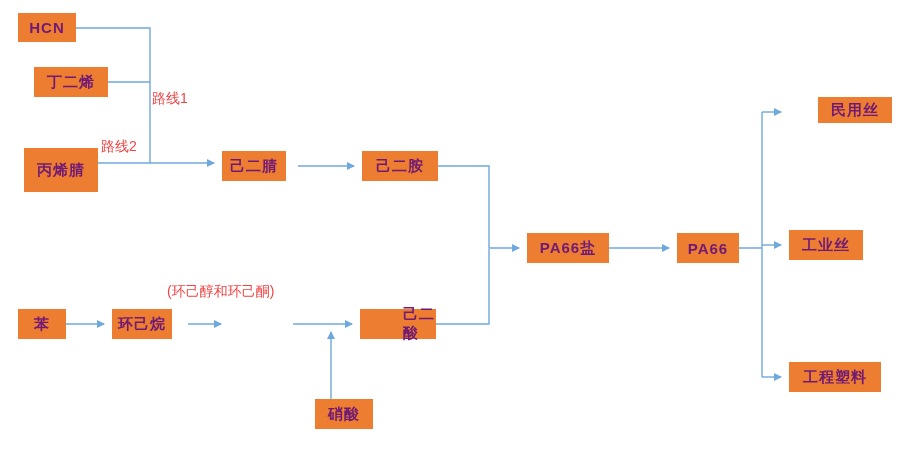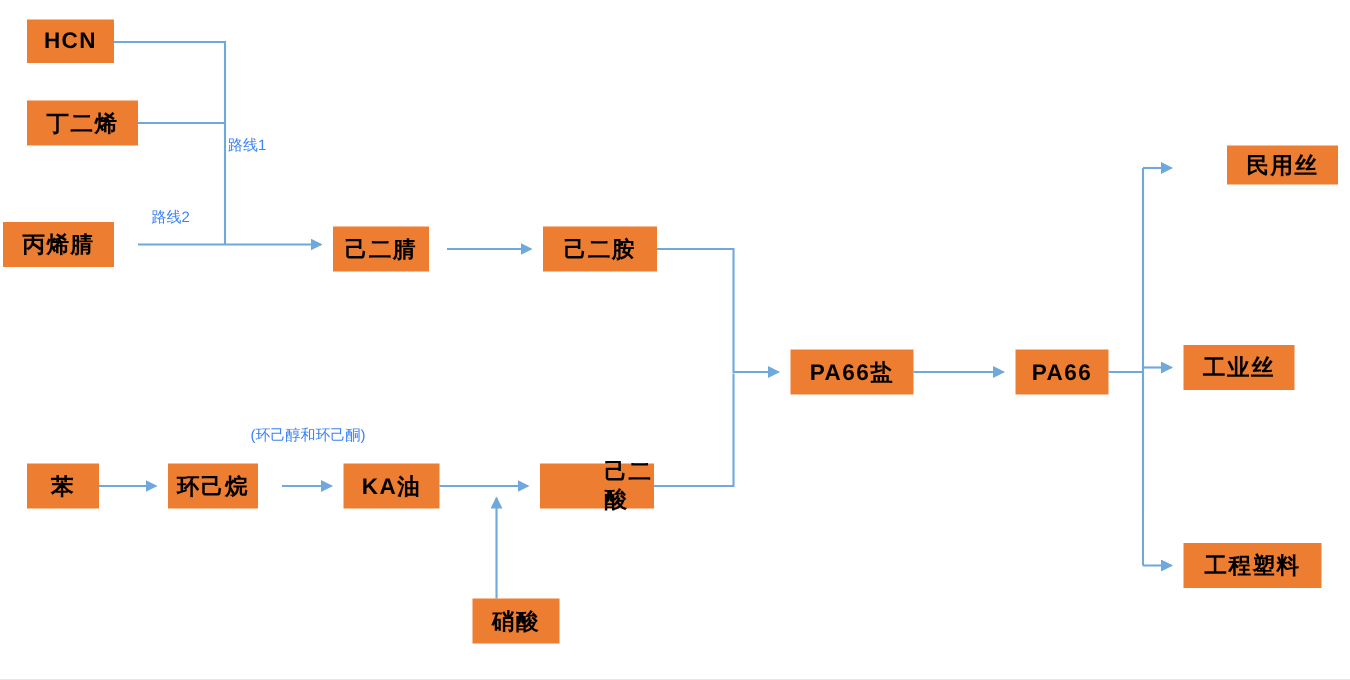--- a/index.html
+++ b/index.html
@@ -8,31 +8,31 @@
     width:900px;height:453px;
     background:#ffffff;
     font-family:"Liberation Sans","DejaVu Sans",sans-serif;
     overflow:hidden;
     border-bottom:1px solid #cfcfcf;
   }
   .connectors{position:absolute;left:0;top:0;width:900px;height:453px;}
   .node{
     position:absolute;
     background:#ED7D31;
-    color:#000000;
+    color:#701a75;
     font-size:15px;
     font-weight:bold;
     display:flex;align-items:center;justify-content:center;
     box-sizing:border-box;
     letter-spacing:1px;
   }
   .float-label{
     position:absolute;
-    font-size:10px;
-    color:#3b82f6;
+    font-size:14px;
+    color:#ef4444;
     white-space:nowrap;
   }
 </style>
 </head>
 <body>
 
 <div class="canvas">
 
   <svg class="connectors" viewBox="0 0 900 453" xmlns="http://www.w3.org/2000/svg">
     <defs>
@@ -54,43 +54,42 @@
       <path d="M762,377 H781" marker-end="url(#arrow)"></path>
       <path d="M66,324 H104" marker-end="url(#arrow)"></path>
       <path d="M188,324 H221" marker-end="url(#arrow)"></path>
       <path d="M293,324 H352" marker-end="url(#arrow)"></path>
       <path d="M331,399 V332" marker-end="url(#arrow)"></path>
     </g>
   </svg>
 
   <div class="node" style="left:18px;top:13px;width:58px;height:29px;">HCN</div>
 
-  <div class="node" style="left:18px;top:67px;width:74px;height:30px;">丁二烯</div>
+  <div class="node" style="left:34px;top:67px;width:74px;height:30px;">丁二烯</div>
 
-  <div class="node" style="left:2px;top:148px;width:74px;height:30px;text-align:center;">丙烯腈</div>
+  <div class="node" style="left:24px;top:148px;width:74px;height:44px;text-align:center;">丙烯腈</div>
 
   <div class="node" style="left:222px;top:151px;width:64px;height:30px;">己二腈</div>
 
   <div class="node" style="left:362px;top:151px;width:76px;height:30px;">己二胺</div>
 
   <div class="node" style="left:527px;top:233px;width:82px;height:30px;text-align:right;">PA66盐</div>
 
   <div class="node" style="left:677px;top:233px;width:62px;height:30px;">PA66</div>
 
   <div class="node" style="left:818px;top:97px;width:74px;height:26px;">民用丝</div>
 
   <div class="node" style="left:789px;top:230px;width:74px;height:30px;">工业丝</div>
 
   <div class="node" style="left:789px;top:362px;width:92px;height:30px;">工程塑料</div>
 
   <div class="node" style="left:18px;top:309px;width:48px;height:30px;">苯</div>
 
   <div class="node" style="left:112px;top:309px;width:60px;height:30px;">环己烷</div>
 
-  <div class="node" style="left:229px;top:309px;width:64px;height:30px;">KA油</div>
 
   <div class="node" style="left:360px;top:309px;width:76px;height:30px;padding-left:43px;">己二酸</div>
 
   <div class="node" style="left:303px;top:399px;width:58px;height:30px;margin-left:12px;">硝酸</div>
 
   <div class="float-label" style="left:152px;top:90px;">路线1</div>
 
   <div class="float-label" style="left:101px;top:138px;">路线2</div>
 
   <div class="float-label" style="left:167px;top:283px;text-align:center;">(环己醇和环己酮)</div>

